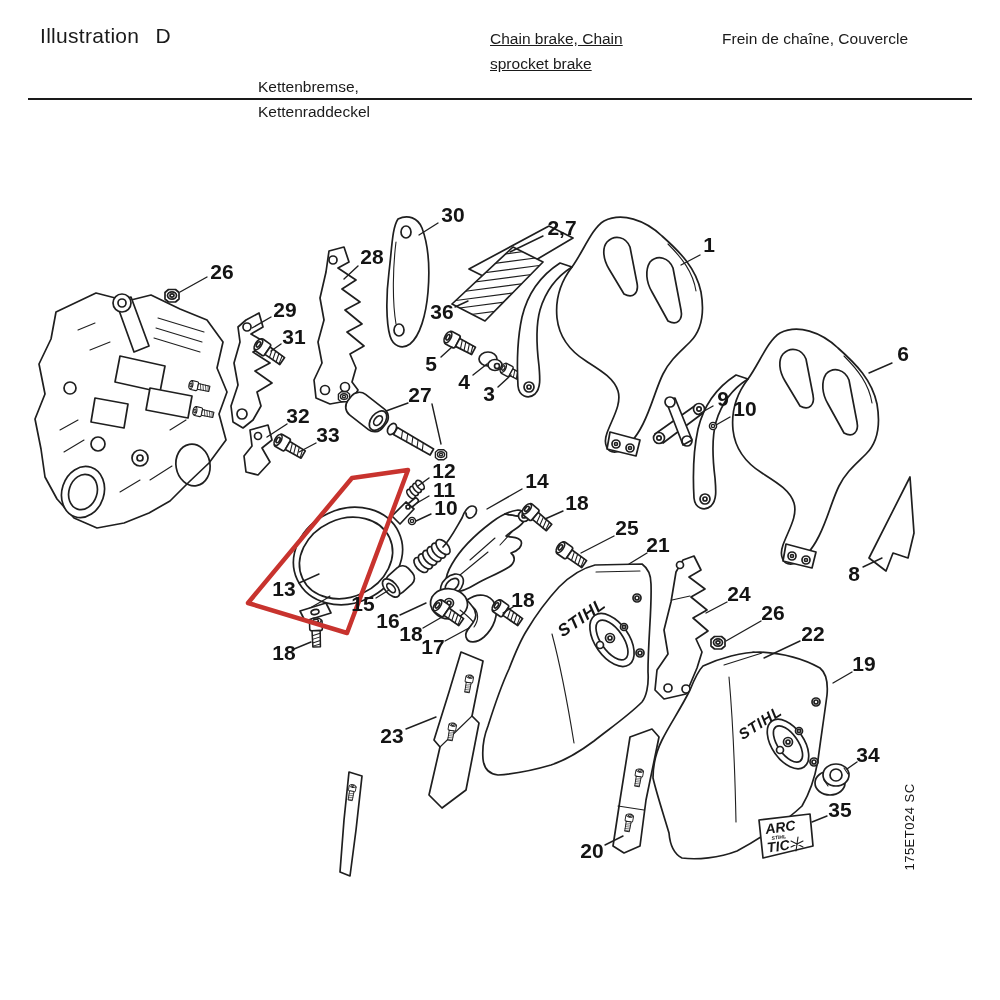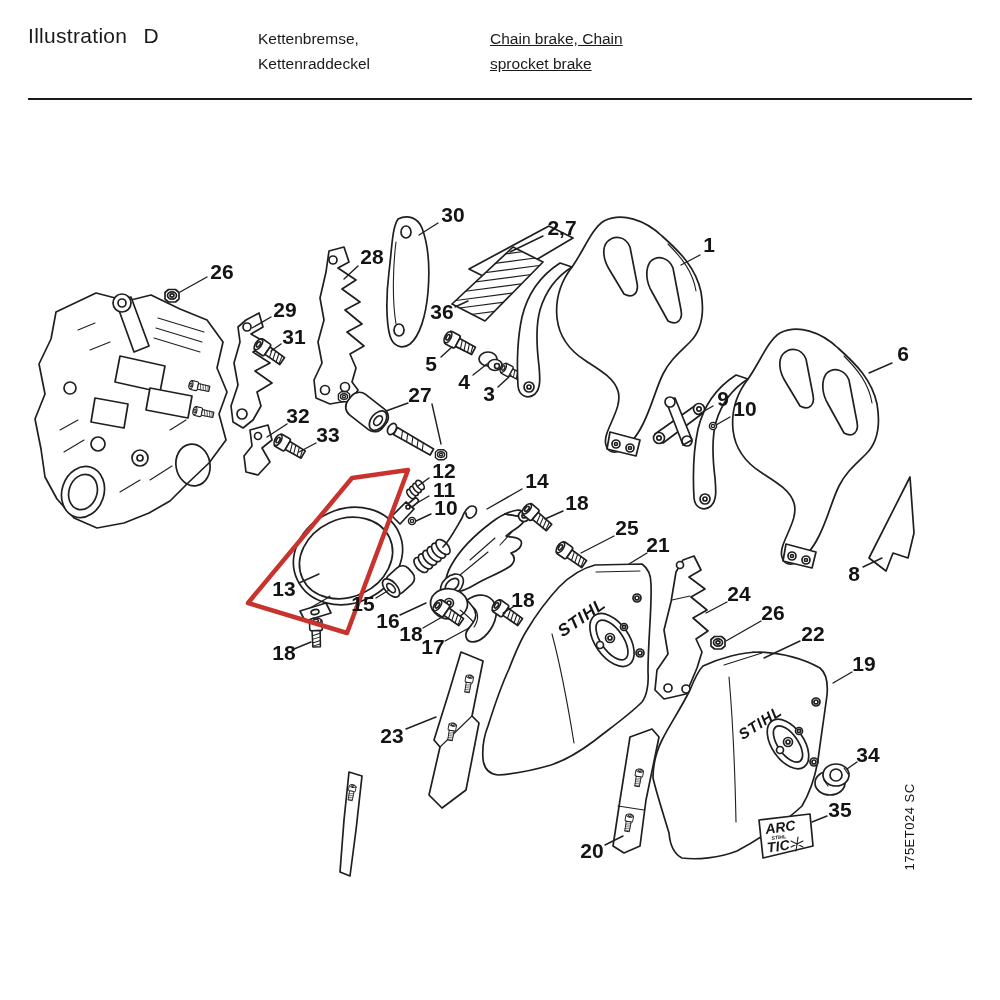--- a/index.html
+++ b/index.html
@@ -1,21 +1,21 @@
 <!DOCTYPE html>
 <html><head>
 <meta charset="utf-8">
 <style>
   html,body{margin:0;padding:0;background:#ffffff;}
   .page{position:relative;width:1000px;height:1000px;background:#fff;overflow:hidden;
         font-family:"Liberation Sans",sans-serif;color:#1a1a1a;}
   .hdr{position:absolute;top:24px;left:0;width:100%;}
-  .hdr .title{position:absolute;left:28px;top:0;font-size:21px;word-spacing:10px;letter-spacing:.3px;}
+  .hdr .title{position:absolute;left:40px;top:0;font-size:21px;word-spacing:10px;letter-spacing:.3px;}
   .hdr .col{position:absolute;top:2px;font-size:15.5px;line-height:25px;}
-  .hdr .c1{left:258px;} .hdr .c2{left:490px;text-decoration:underline;} .hdr .c3{left:722px;}
+  .hdr .c1{left:258px;margin-top:48px;} .hdr .c2{left:490px;text-decoration:underline;} .hdr .c3{left:722px;}
   .rule{position:absolute;top:98px;left:28px;width:944px;height:2px;background:#1a1a1a;}
   svg#diagram{position:absolute;left:0;top:0;}
   #diagram path,#diagram line,#diagram polygon,#diagram ellipse,#diagram circle,#diagram rect,#diagram polyline{
      stroke:#1f1f1f;stroke-width:1.7;fill:none;stroke-linejoin:round;stroke-linecap:round;}
   #diagram .fw{fill:#ffffff;}
   #diagram .thin{stroke-width:1.1;}
   #diagram .lead{stroke-width:1.4;}
   #diagram .red{stroke:#c8332e;stroke-width:4.5;fill:none;}
   #diagram text{stroke:none;fill:#141414;}
   #diagram text.plabel{font:bold 21px "Liberation Sans",sans-serif;text-anchor:middle;}
@@ -34,20 +34,21 @@
     <div class="title">Illustration D</div>
     <div class="col c1">
       <div>Kettenbremse,</div>
       <div>Kettenraddeckel</div>
     </div>
     <div class="col c2">
       <div>Chain brake, Chain</div>
       <div>sprocket brake</div>
     </div>
     <div class="col c3">
+      <div>Frein de chaîne, Couvercle</div>
     </div>
   </div>
   <div class="rule"></div>
 
   <svg id="diagram" width="1000" height="1000" viewBox="0 0 1000 1000">
     <defs>
       <g id="screw">
         <path class="fw" d="M-7,-7 L1,-7 Q3,-7 3,-4.5 L3,4.5 Q3,7 1,7 L-7,7 Q-9,7 -9,4.5 L-9,-4.5 Q-9,-7 -7,-7 Z"></path>
         <ellipse class="fw" cx="-8" cy="0" rx="3" ry="6"></ellipse>
         <ellipse cx="-8" cy="0" rx="1.6" ry="3"></ellipse>

